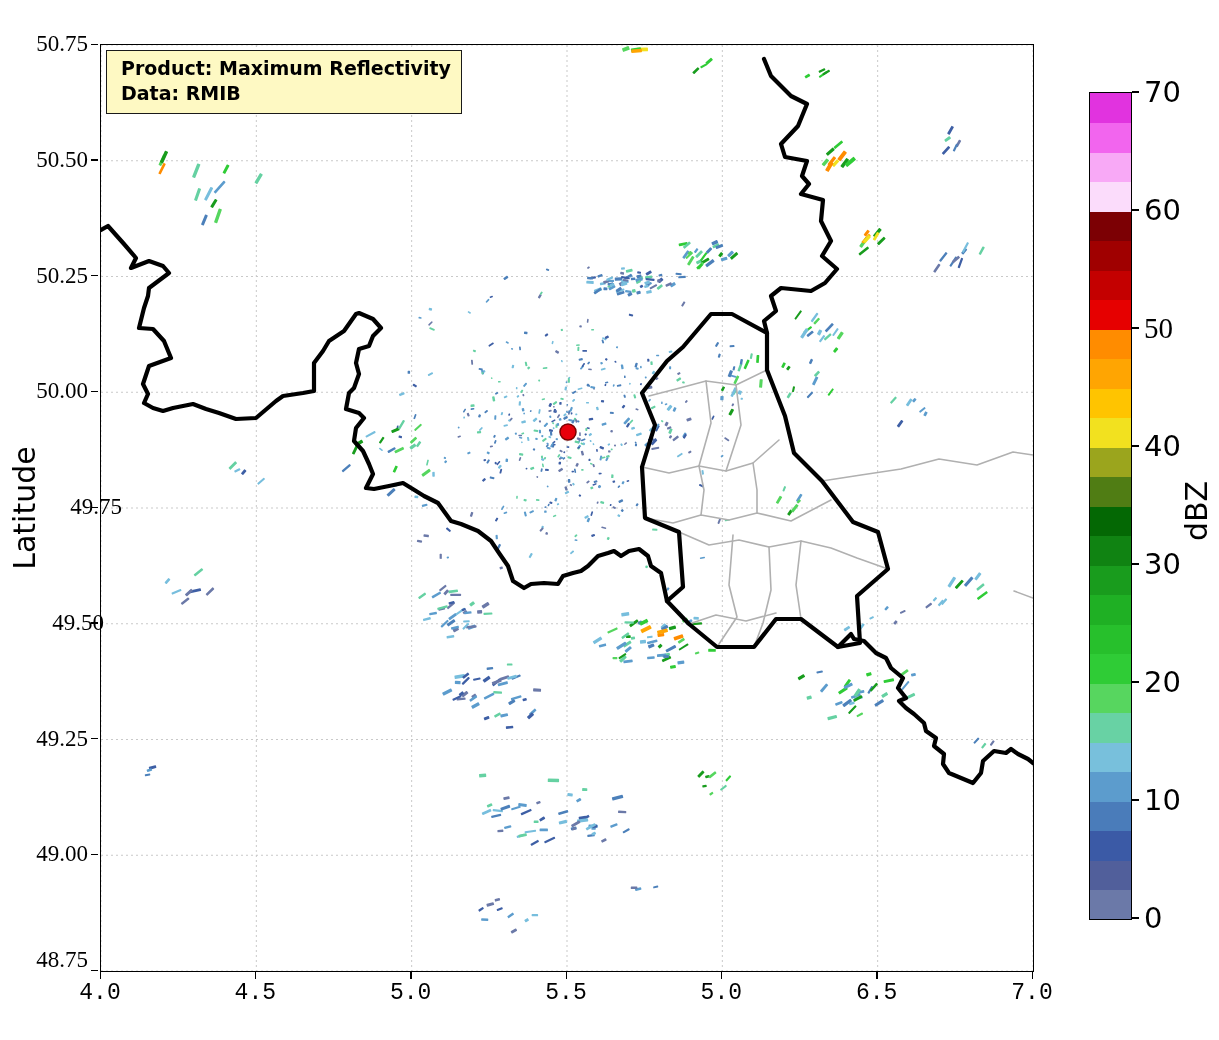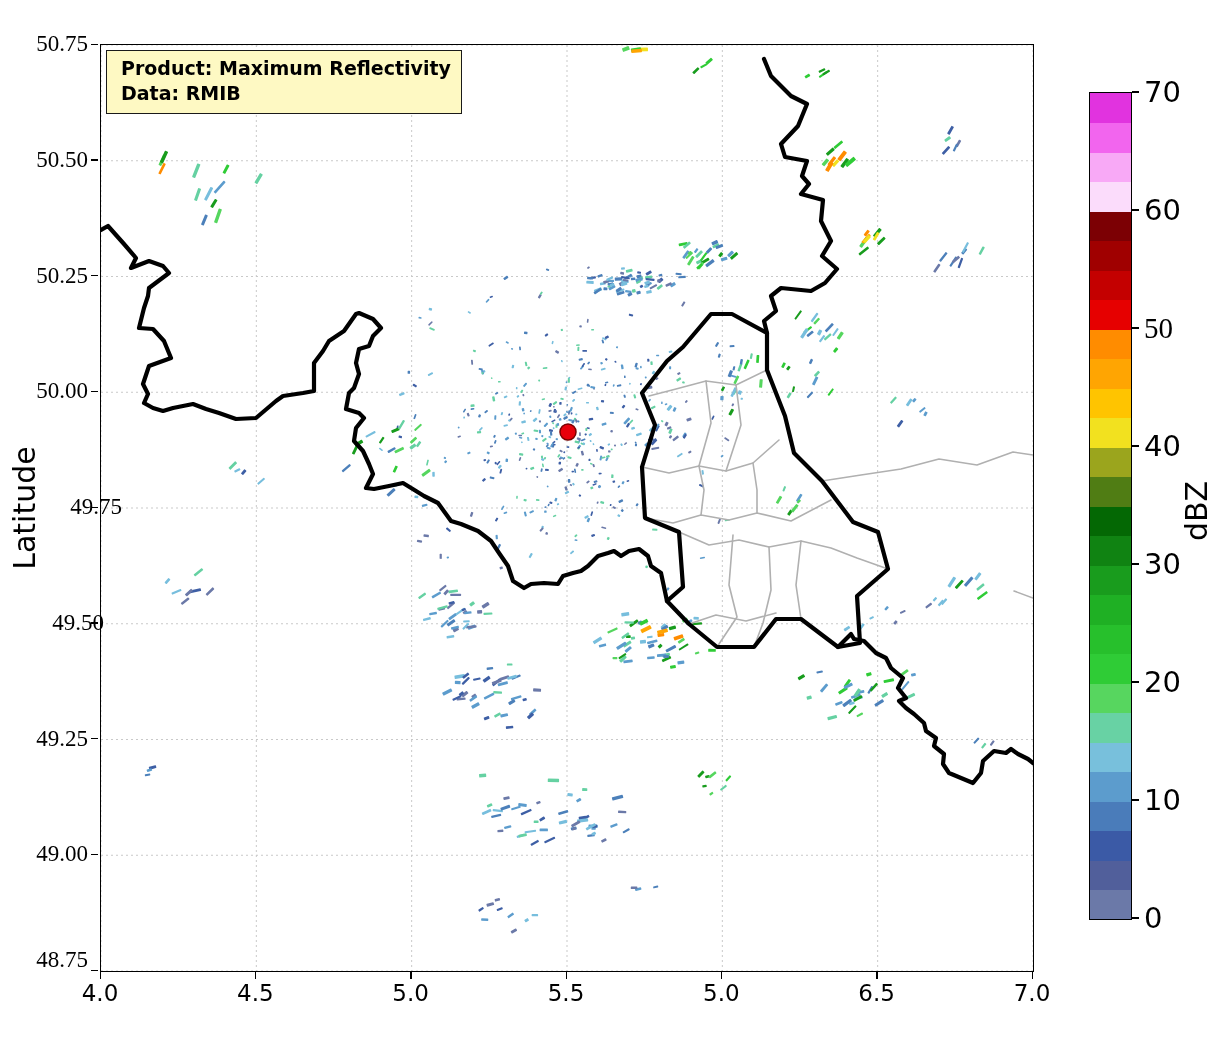--- a/index.html
+++ b/index.html
@@ -21,21 +21,21 @@
     position:absolute;left:106px;top:50px;background:#fef9c3;
     border:1.5px solid #1a1a1a;padding:5px 10px 7px 14px;font-size:19px;
     line-height:1.32;z-index:5;font-weight:bold;
   }
   .tick-label-y{
     position:absolute;width:88px;text-align:right;font-size:23px;
     transform:translateY(-50%);
     font-family:Liberation Serif, serif;
   }
   .tick-label-x{
-    position:absolute;font-size:23px;transform:translateX(-50%);
+    position:absolute;font-size:23px;transform:translateX(-50%);font-family:Liberation Mono, monospace;
   }
   .tick-mark{position:absolute;background:#000;}
   #xlabel{
     position:absolute;left:100px;top:998px;width:932px;text-align:center;
     font-size:30px;
   }
   .vlabel{
     position:absolute;white-space:nowrap;font-size:30px;
     transform:translate(-50%,-50%) rotate(-90deg);
   }

